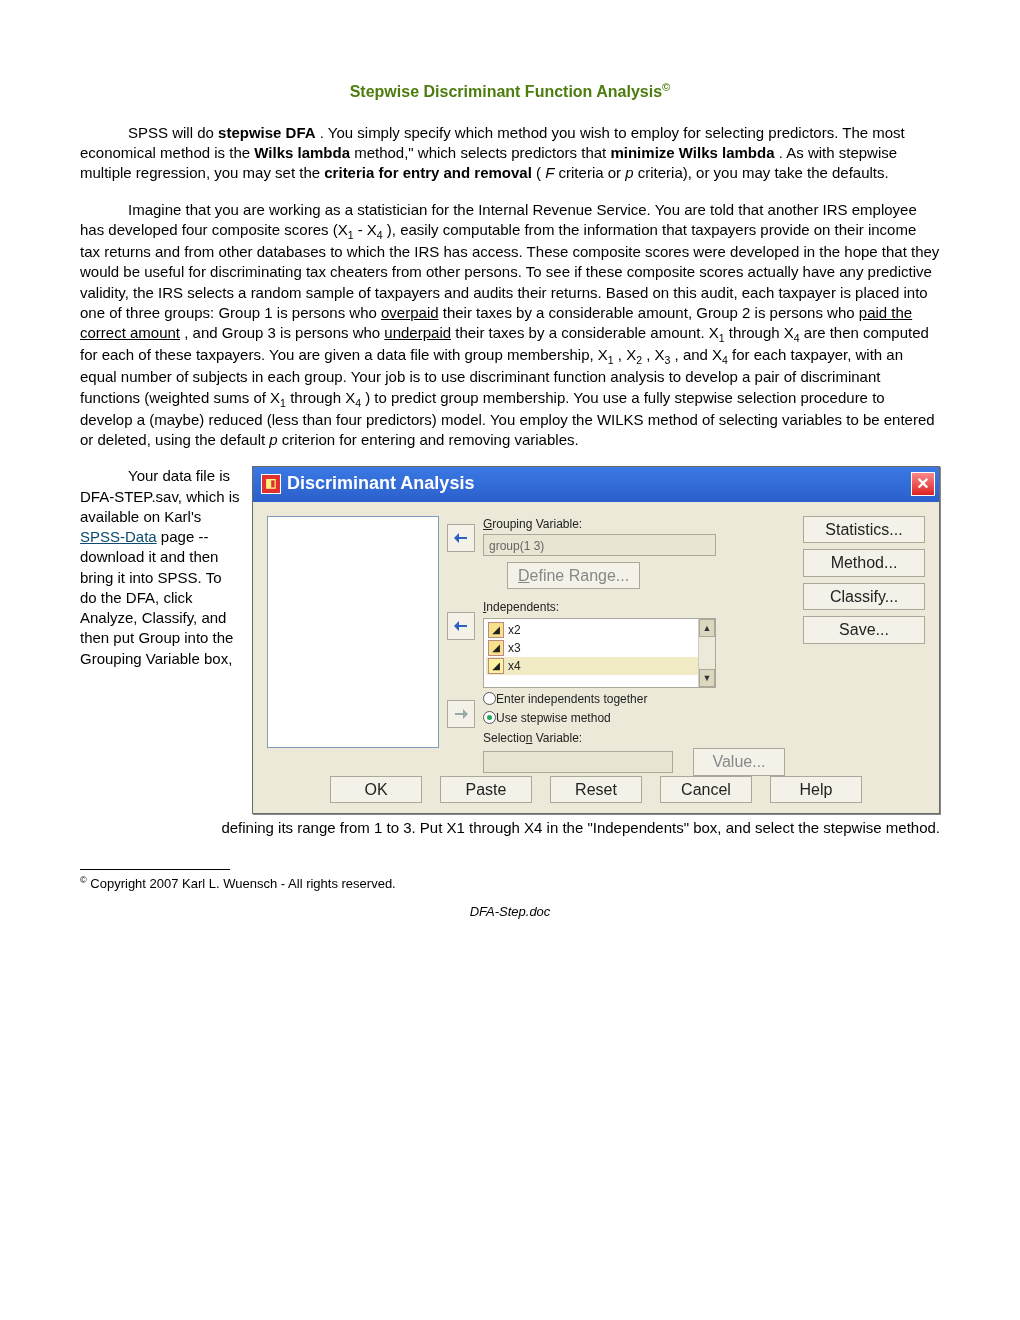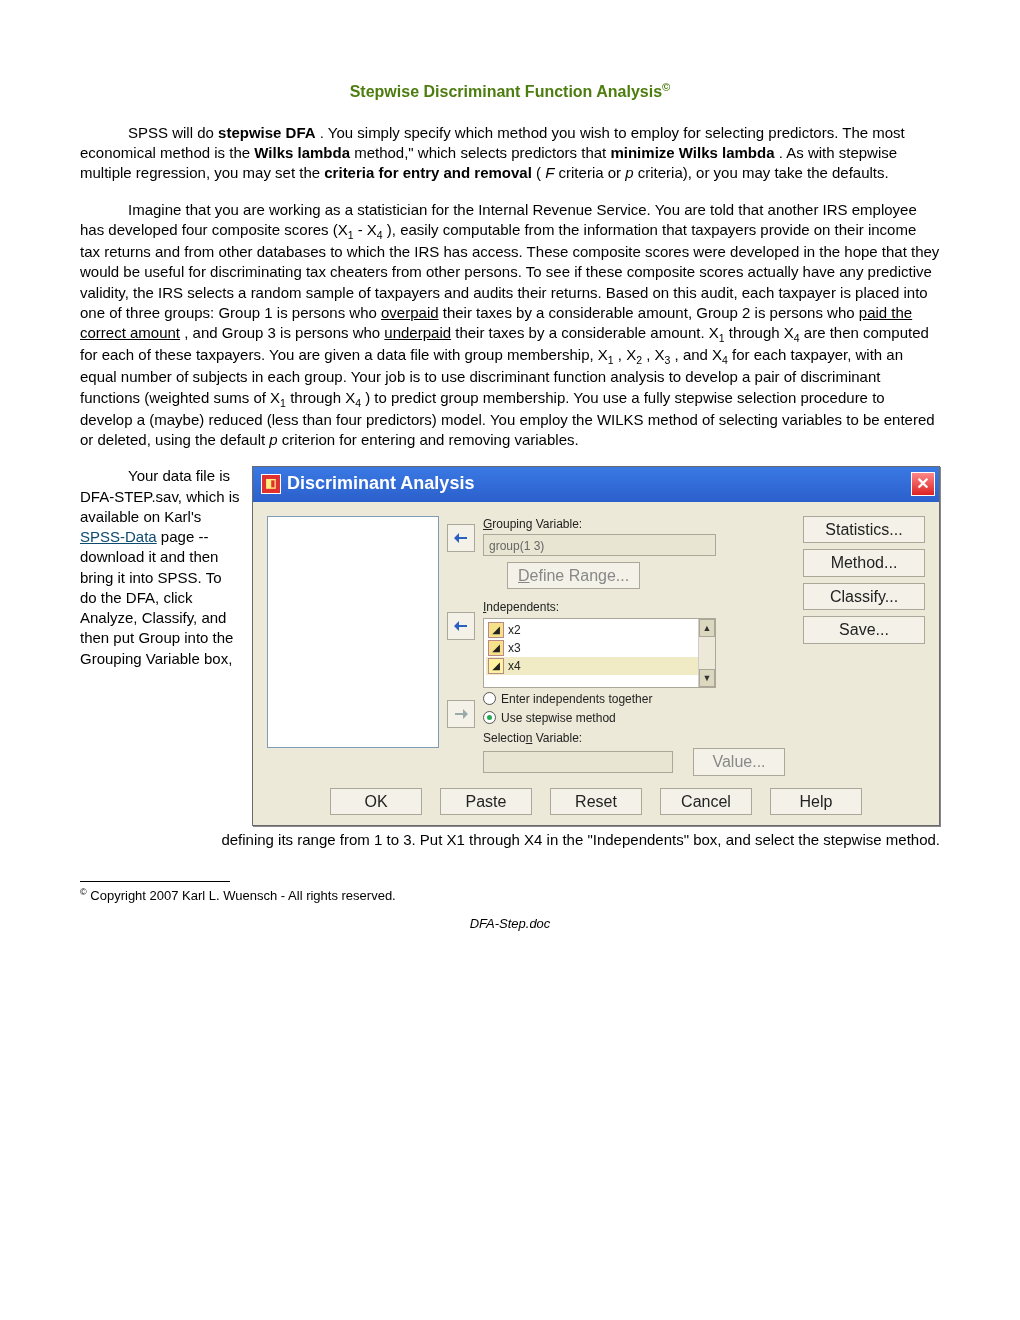--- a/index.html
+++ b/index.html
@@ -176,34 +176,33 @@
 .btn.disabled { color:#888; }
 .right-buttons {
   display: flex;
   flex-direction: column;
   gap: 6px;
   margin-left: 8px;
 }
 .radio {
   display: flex;
   align-items: center;
-  gap: 5px;
   margin: 3px 0;
 }
 .radio .circ {
   width:11px; height:11px; border-radius:50%;
   border:1px solid #555; background:#fff;
   display:flex; align-items:center; justify-content:center;
 }
 .radio .circ.inner::after {
   content:""; width:5px; height:5px; border-radius:50%; background:#2a5; display:block;
 }
 .bottom-buttons {
   display:flex; gap:18px; justify-content:center;
-  margin-top:12px;
+  margin-top:0;
 }
 hr.footnote-sep {
   width: 150px;
   margin: 30px 0 4px 0;
   border: none;
   border-top: 1px solid #000;
 }
 .footnote {
   font-size: 13px;
 }

